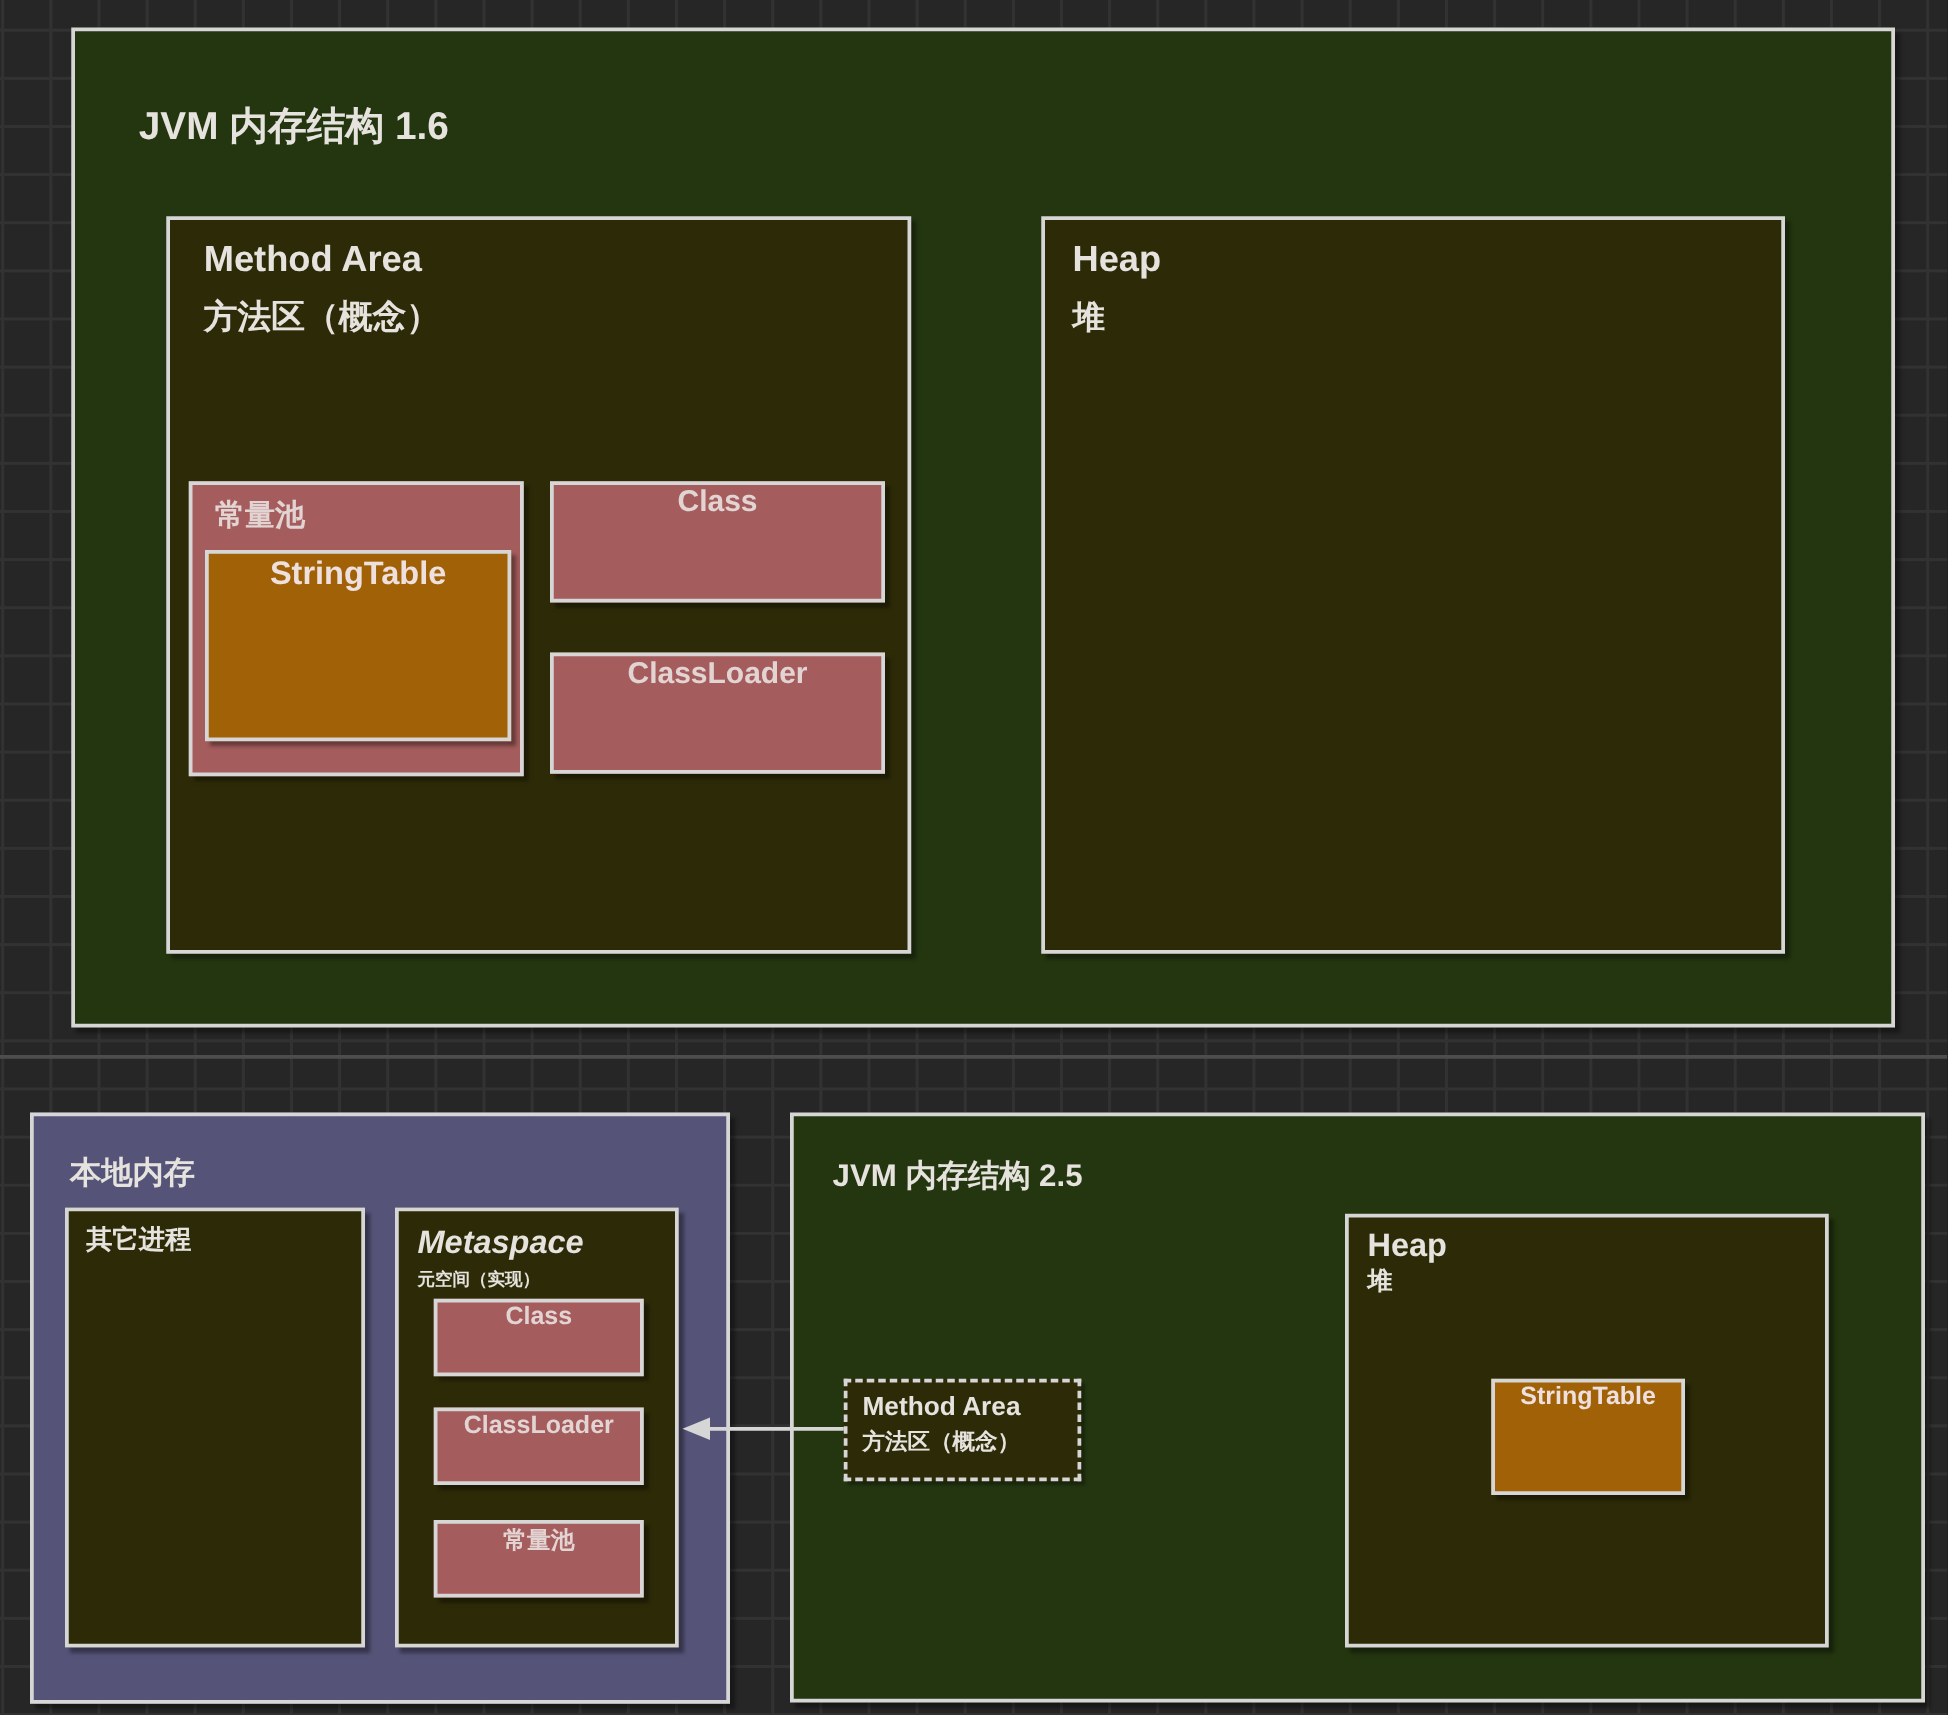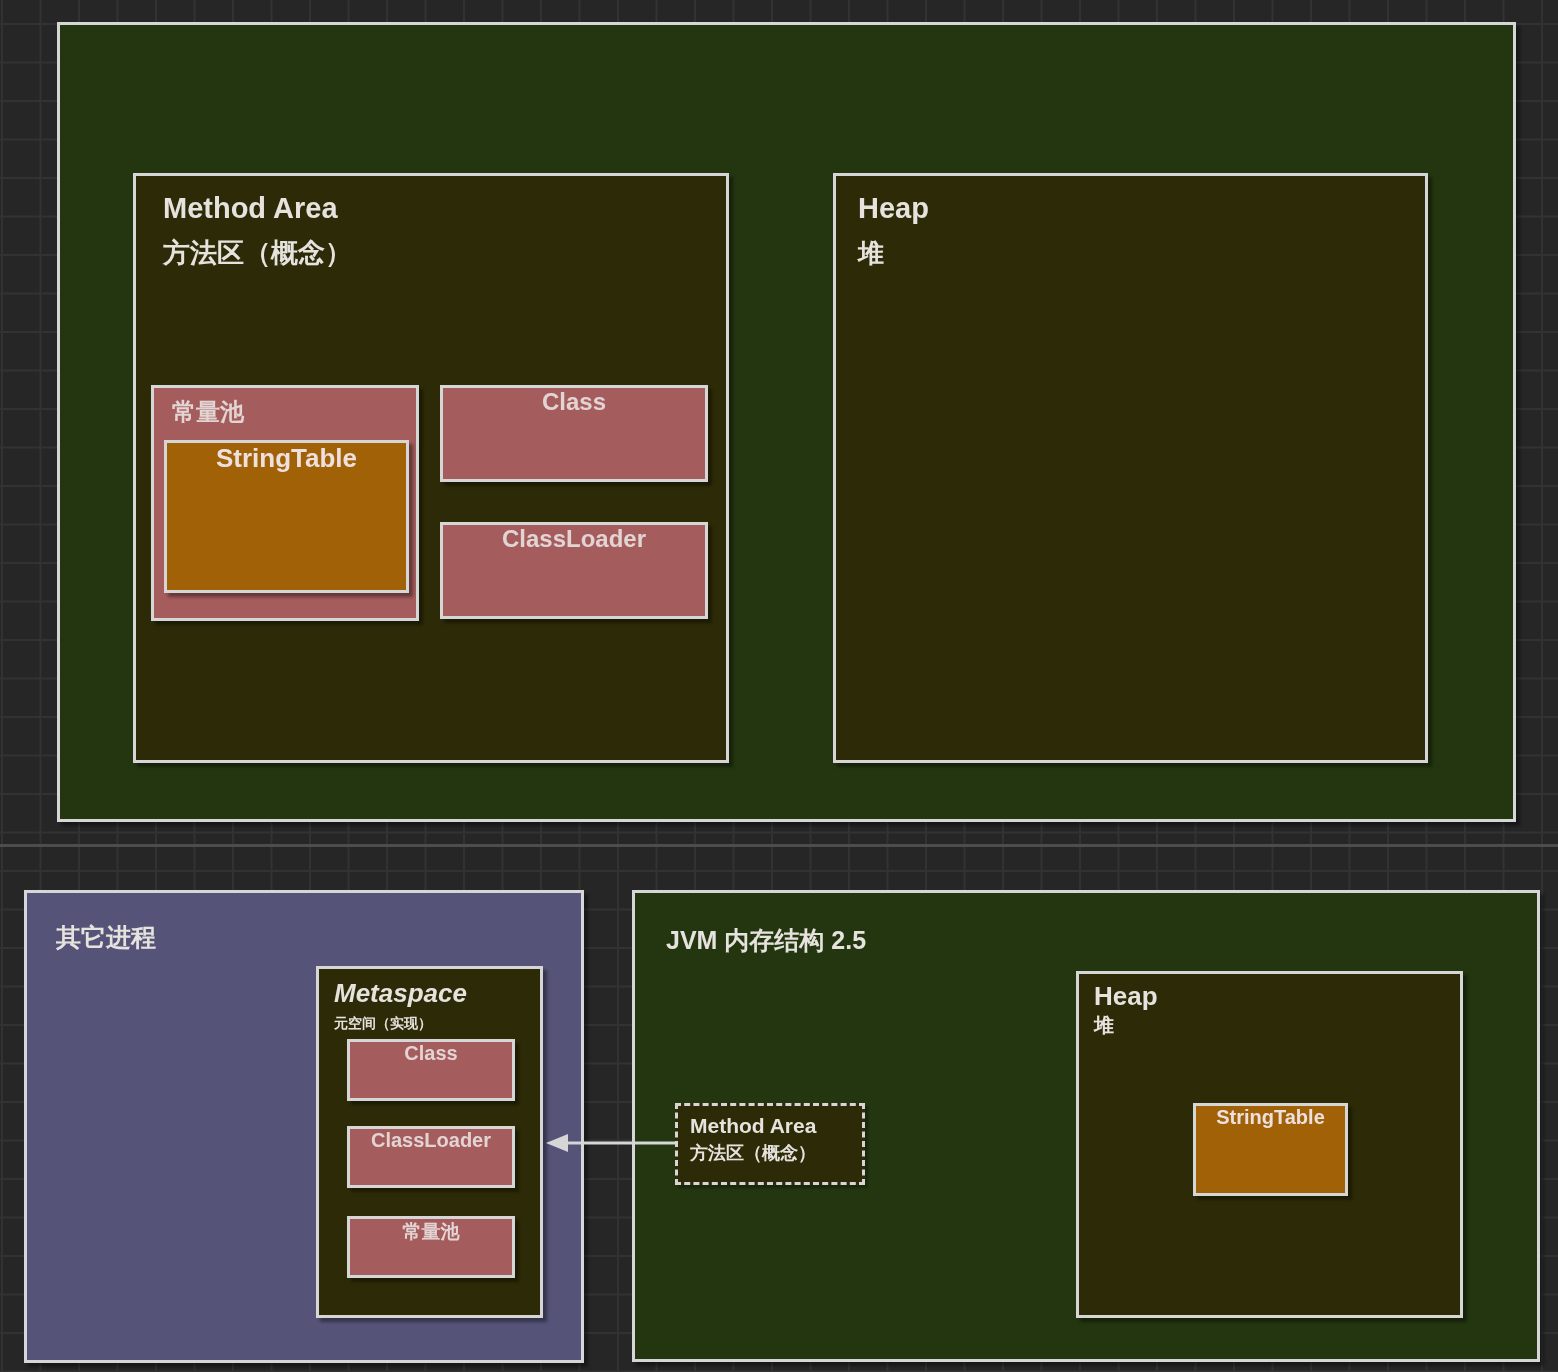--- a/index.html
+++ b/index.html
@@ -39,20 +39,21 @@
   .arrow-svg{position:absolute;left:542px;top:1128px;z-index:5;}
 </style>
 </head>
 <body>
 
 <div class="canvas">
 
   <div class="page-divider"></div>
 
   <div class="shape green" style="left:57px;top:22px;width:1459px;height:800px;">
+    <div class="lbl" style="left:51px;top:55px;font-size:31px;">JVM 内存结构 1.6</div>
 
     <div class="shape olive" style="left:73px;top:148px;width:596px;height:590px;">
       <div class="lbl" style="left:27px;top:10px;line-height:45px;">
         <div style="font-size:29px;">Method Area</div>
         <div style="font-size:27px;">方法区（概念）</div>
       </div>
 
       <div class="shape red" style="left:15px;top:209px;width:268px;height:236px;">
         <div class="lbl txt" style="left:18px;top:8px;font-size:24px;">常量池</div>
         <div class="shape pink centered" style="left:10px;top:52px;width:245px;height:153px;">
@@ -71,22 +72,25 @@
 
     <div class="shape olive" style="left:773px;top:148px;width:595px;height:590px;">
       <div class="lbl" style="left:22px;top:10px;line-height:45px;">
         <div style="font-size:29px;">Heap</div>
         <div style="font-size:26px;">堆</div>
       </div>
     </div>
   </div>
 
   <div class="shape purple" style="left:24px;top:890px;width:560px;height:473px;">
-    <div class="lbl" style="left:29px;top:28px;font-size:25px;">其它进程</div>
+    <div class="lbl" style="left:29px;top:28px;font-size:25px;">本地内存</div>
 
+    <div class="shape olive" style="left:25px;top:73px;width:240px;height:352px;">
+      <div class="lbl" style="left:14px;top:8px;font-size:21px;">其它进程</div>
+    </div>
 
     <div class="shape olive" style="left:289px;top:73px;width:227px;height:352px;">
       <div class="lbl" style="left:15px;top:8px;">
         <div style="font-size:26px;line-height:33px;font-style:italic;">Metaspace</div>
         <div style="font-size:14px;line-height:27px;">元空间（实现）</div>
       </div>
       <div class="shape red centered" style="left:28px;top:70px;width:168px;height:62px;">
         <span class="txt" style="font-size:20px;">Class</span>
       </div>
       <div class="shape red centered" style="left:28px;top:157px;width:168px;height:62px;">

